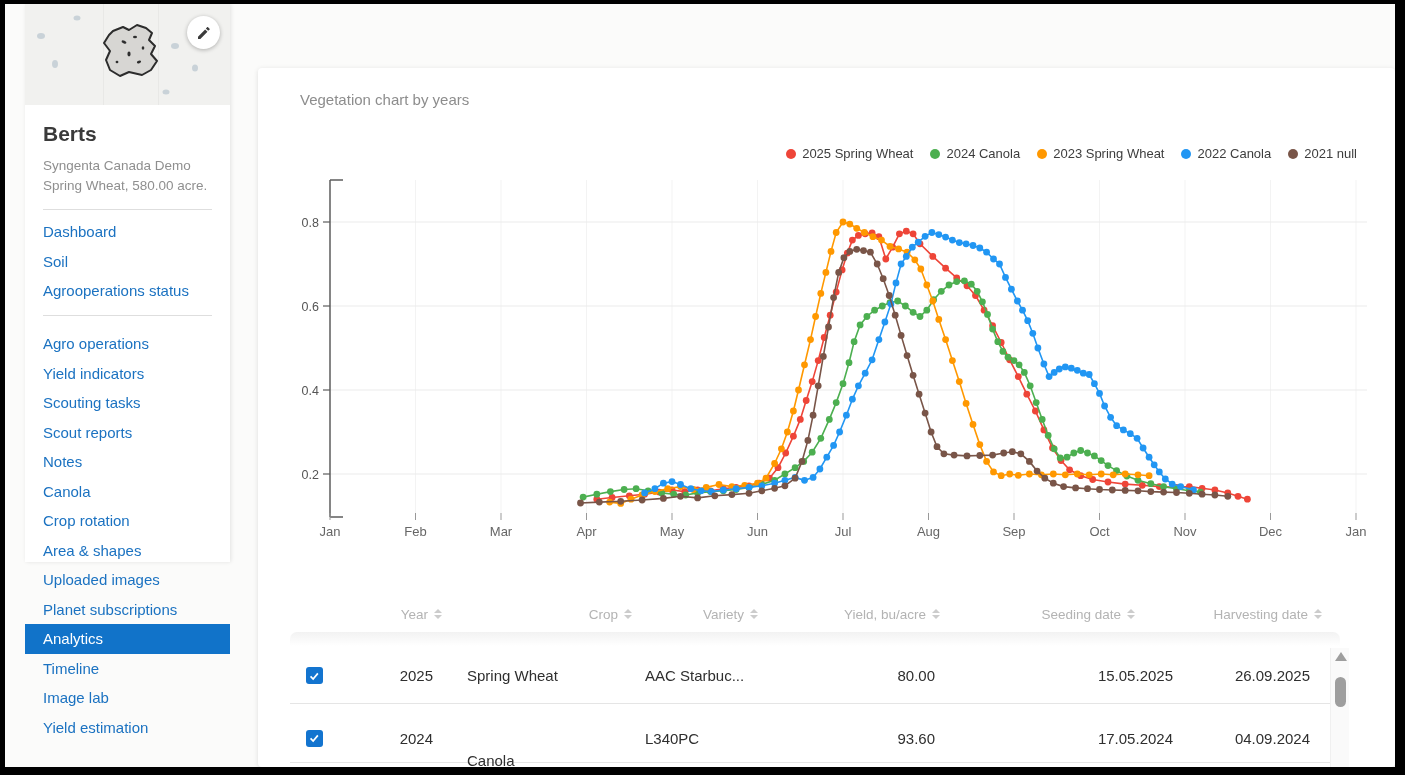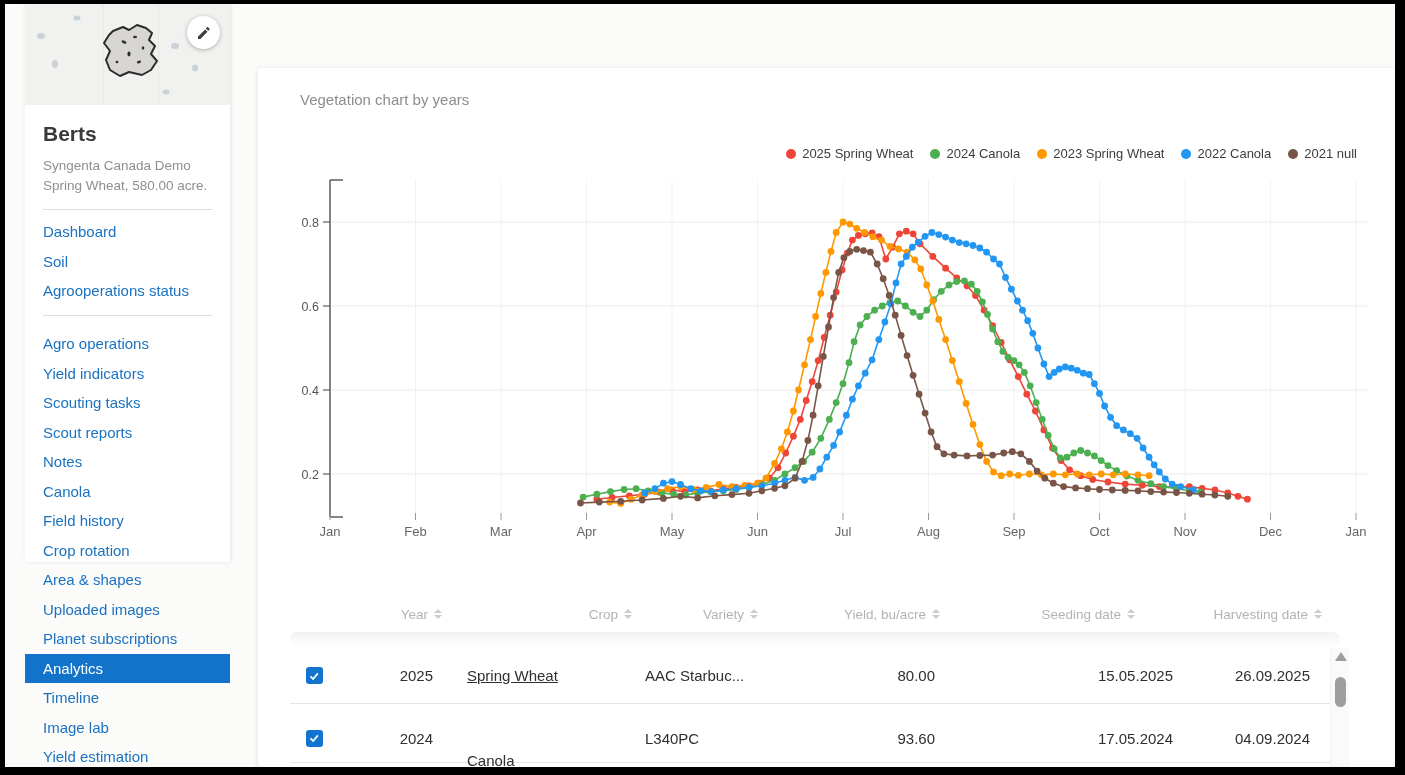--- a/index.html
+++ b/index.html
@@ -150,21 +150,20 @@
           <div class="nav-item">Agrooperations status</div>
         </div>
     <div class="sb-divider" style="top:311px"></div>
     <div class="nav-group" style="top:325px">
           <div class="nav-item">Agro operations</div>
           <div class="nav-item">Yield indicators</div>
           <div class="nav-item">Scouting tasks</div>
           <div class="nav-item">Scout reports</div>
           <div class="nav-item">Notes</div>
           <div class="nav-item">Canola</div>
-          <div class="nav-item">Field history</div>
           <div class="nav-item">Crop rotation</div>
           <div class="nav-item">Area &amp; shapes</div>
           <div class="nav-item">Uploaded images</div>
           <div class="nav-item">Planet subscriptions</div>
           <div class="nav-item active">Analytics</div>
           <div class="nav-item">Timeline</div>
           <div class="nav-item">Image lab</div>
           <div class="nav-item">Yield estimation</div>
         </div>
   </div>
@@ -646,21 +645,21 @@
     <div class="tbl-body">
           <div class="t-row">
             <div class="td-c td-center">
               <span class="checkbox">
                 <svg width="12" height="12" viewBox="0 0 14 14">
                   <polyline points="3,7.5 6,10.5 11.5,4" fill="none" stroke="#fff" stroke-width="2"></polyline>
                 </svg>
               </span>
             </div>
             <div class="td-c td-right">2025</div>
-            <div class="td-c " style="padding: 0px 0px 0px 26px; text-decoration: underline;">Spring Wheat</div>
+            <div class="td-c " style="padding: 0px 0px 0px 26px;">Spring Wheat</div>
             <div class="td-c " style="padding: 0px 0px 0px 10px;">AAC Starbuc...</div>
             <div class="td-c td-right">80.00</div>
             <div class="td-c td-right">15.05.2025</div>
             <div class="td-c td-right" style="padding: 0px 30px 0px 0px;">26.09.2025</div>
           </div>
           <div class="t-row">
             <div class="td-c td-center">
               <span class="checkbox">
                 <svg width="12" height="12" viewBox="0 0 14 14">
                   <polyline points="3,7.5 6,10.5 11.5,4" fill="none" stroke="#fff" stroke-width="2"></polyline>

